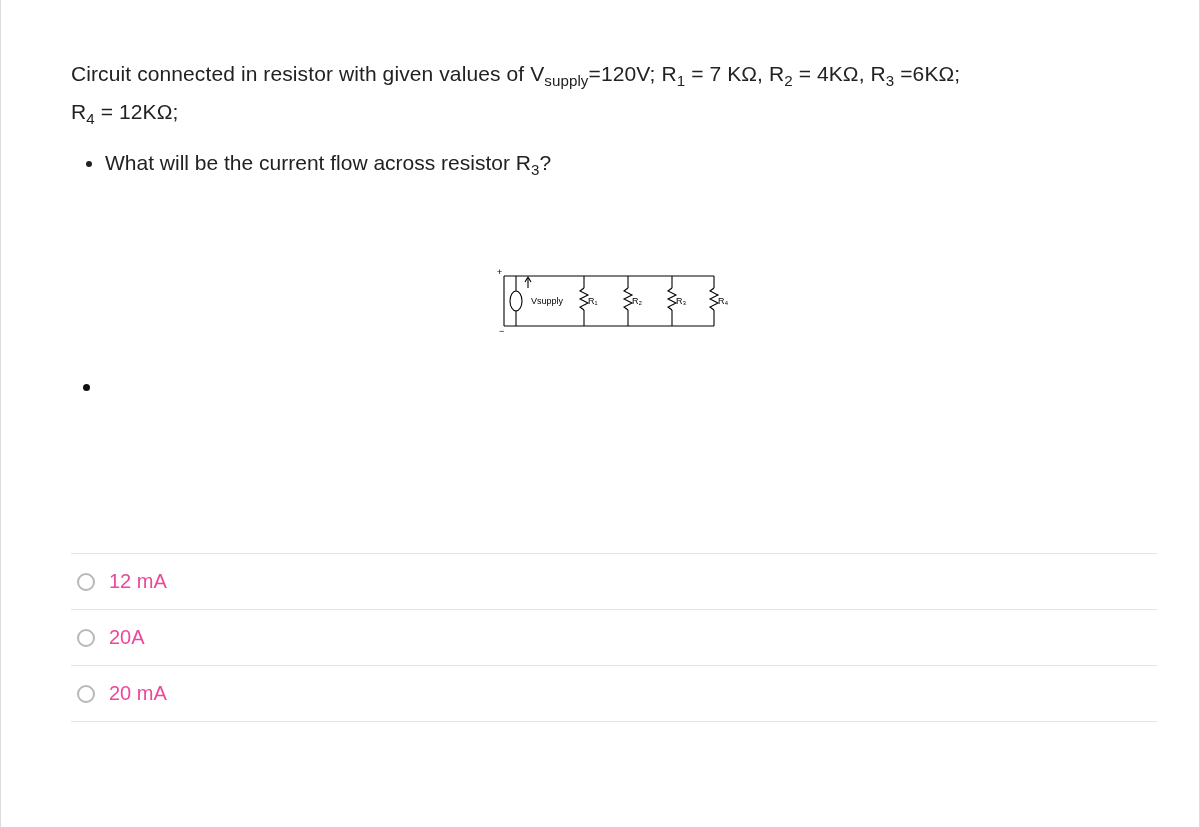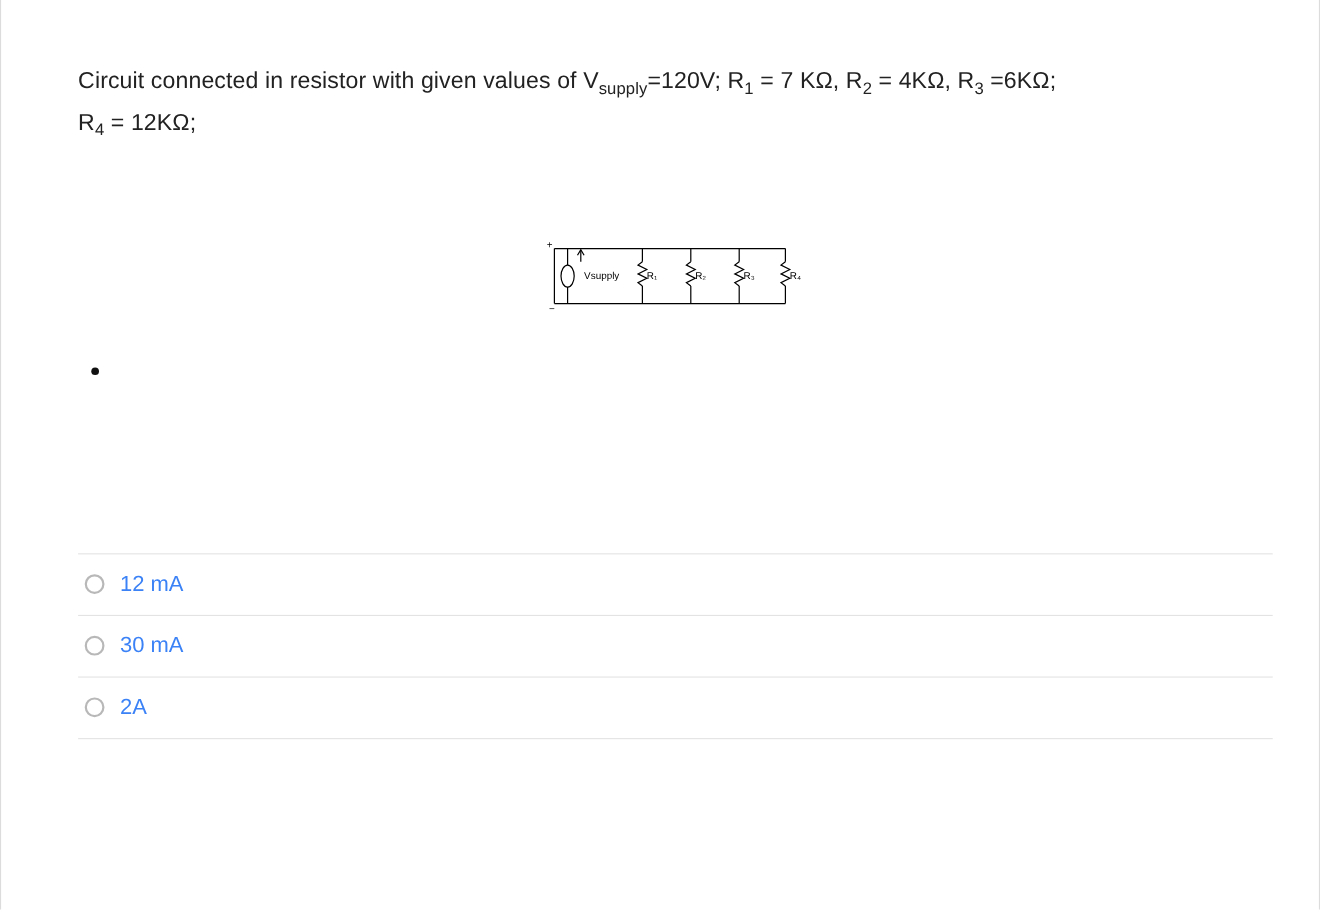--- a/index.html
+++ b/index.html
@@ -54,21 +54,21 @@
   .answers {
     margin-top: 162px;
     border-bottom: 1px solid #e3e3e3;
   }
   .ans-row {
     display: flex;
     align-items: center;
     gap: 14px;
     height: 55px;
     border-top: 1px solid #e3e3e3;
-    color: #3b82f6;
+    color: #ec4899;
     font-size: 20px;
     padding-left: 6px;
   }
   .ans-row:first-child { border-top: 1px solid #e3e3e3; }
   .radio {
     width: 18px;
     height: 18px;
     border: 2px solid #b8b8b8;
     border-radius: 50%;
     box-sizing: border-box;
@@ -79,20 +79,25 @@
 <body>
 
 <div class="panel">
 
   <div class="prompt">
     <span>Circuit connected in resistor with given values of V</span><sub>supply</sub><span>=120V; R</span><sub>1</sub><span> = 7 KΩ, R</span><sub>2</sub><span> = 4KΩ,  R</span><sub>3</sub><span> =6KΩ;</span>
     <br>
     <span>R</span><sub>4</sub><span> = 12KΩ;</span>
   </div>
 
+  <ul class="bullet">
+    <li>
+      <span>What will be the current flow across resistor R</span><sub>3</sub><span>?</span>
+    </li>
+  </ul>
 
   <div class="figure-wrap">
     <svg class="circuit" width="240" height="70" viewBox="0 0 240 70">
       <g stroke="#000" stroke-width="1.1" fill="none">
 
         <line x1="10" y1="10" x2="220" y2="10"></line>
 
         <line x1="10" y1="60" x2="220" y2="60"></line>
 
         <line x1="10" y1="10" x2="10" y2="60"></line>
@@ -137,21 +142,21 @@
 
   <div class="dot"></div>
 
   <div class="answers">
     <div class="ans-row">
       <span class="radio"></span>
       <span>12 mA</span>
     </div>
     <div class="ans-row">
       <span class="radio"></span>
-      <span>30 mA</span>
+      <span>20A</span>
     </div>
     <div class="ans-row">
       <span class="radio"></span>
-      <span>2A</span>
+      <span>20 mA</span>
     </div>
   </div>
 
 </div>
 
 </body></html>

